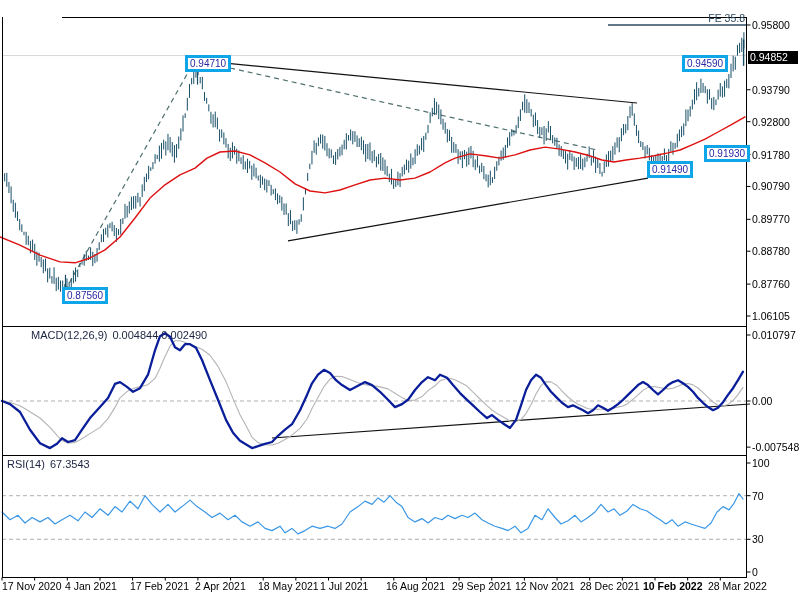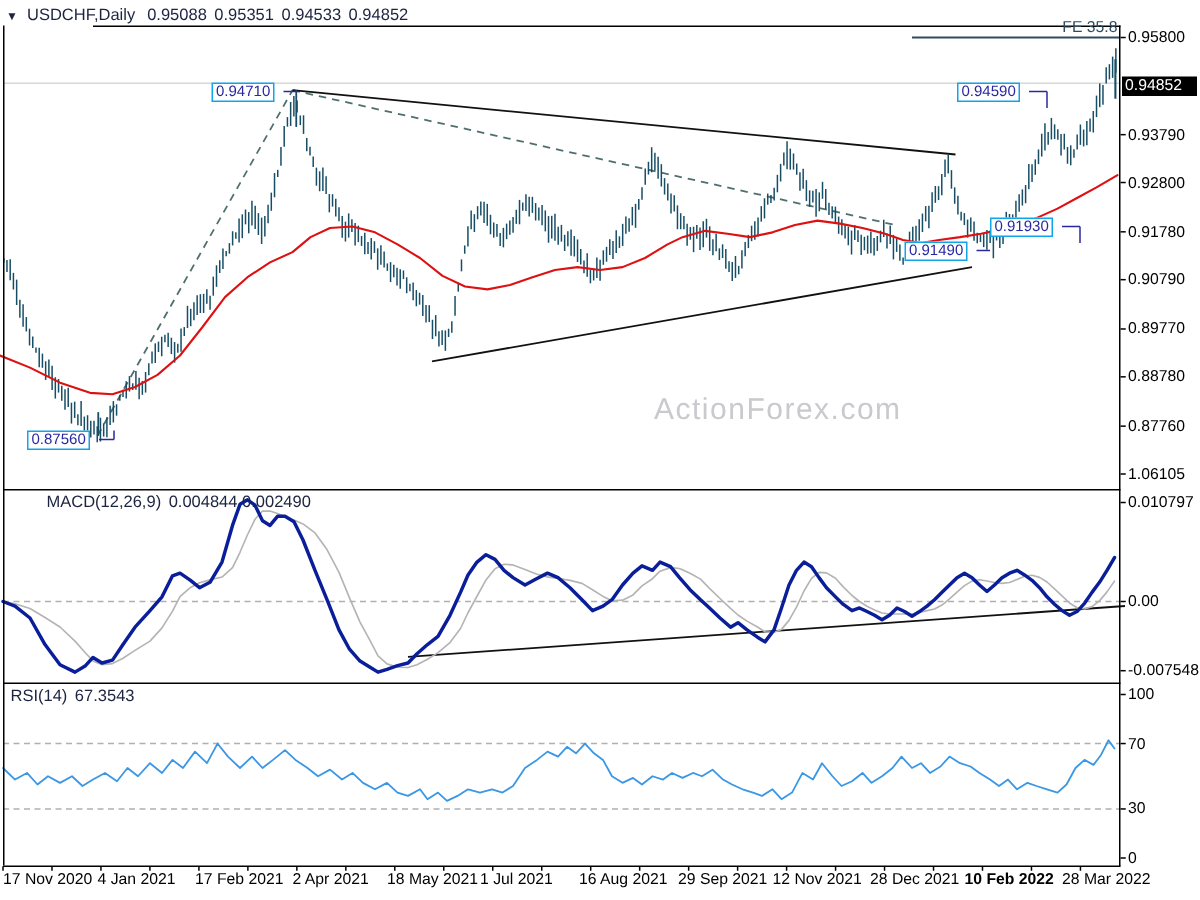--- a/index.html
+++ b/index.html
@@ -3,33 +3,32 @@
 <meta charset="utf-8">
 <style>
   html,body{margin:0;padding:0;background:#fff;}
   .chart{position:relative;width:800px;height:600px;background:#ffffff;font-family:"Liberation Sans",sans-serif;overflow:hidden;}
   .abs{position:absolute;}
   .hdr{font-size:11px;color:#1c2440;white-space:nowrap;}
   .hdr b{font-weight:normal;margin-right:5px;}
   .tri{font-size:8px;color:#1c2440;}
   .axis-lbl{position:absolute;font-size:10.5px;color:#000;white-space:nowrap;}
   .date-lbl{position:absolute;font-size:10.5px;color:#000;white-space:nowrap;top:580px;}
-  .callout{position:absolute;border:1px solid #0ea5e9;color:#2828a2;background:#fff;font-size:10px;line-height:11px;height:11px;padding:0 2px;white-space:nowrap;z-index:6;}
+  .callout{position:absolute;border:3px solid #0ea5e9;color:#2828a2;background:#fff;font-size:10px;line-height:11px;height:11px;padding:0 2px;white-space:nowrap;z-index:6;margin-left:44px;}
   .badge{position:absolute;left:748px;top:51px;width:48px;height:13px;background:#000;color:#fff;font-size:10.5px;line-height:13px;padding-left:2px;z-index:6;}
   .wm{position:absolute;left:436px;top:262px;font-size:20px;letter-spacing:1px;color:#c9c9ce;z-index:1;}
   .fe{position:absolute;left:690px;top:12px;width:55px;text-align:right;font-size:10.5px;color:#2e4b60;z-index:6;}
   svg{position:absolute;left:0;top:0;z-index:2;}
   .toplayer{z-index:6;}
 </style>
 </head>
 <body>
 
 <div class="chart">
 
-  <div class="wm">ActionForex.com</div>
 
   <svg id="plot" width="800" height="600">
       <line x1="2" y1="55.55024799999978" x2="747" y2="55.55024799999978" stroke="#d8d8d8" stroke-width="1"></line>
       <line x1="65" y1="290.5422399999997" x2="195" y2="60.12633999999971" stroke="#4f6f6f" stroke-width="1.2" stroke-dasharray="5 4"></line>
       <line x1="195" y1="60.12633999999971" x2="597" y2="150.03687999999983" stroke="#4f6f6f" stroke-width="1.2" stroke-dasharray="5 4"></line>
       <line x1="195" y1="60.12633999999971" x2="637" y2="102.98692" stroke="#111111" stroke-width="1.2"></line>
       <line x1="288" y1="240.91419999999982" x2="648" y2="178.07349999999994" stroke="#111111" stroke-width="1.2"></line>
       <line x1="2.5" y1="171.9237050000001" x2="2.5" y2="175.14630499999973" stroke="#174e66" stroke-width="1"></line>
       <line x1="4.649" y1="173.2566208481968" x2="4.649" y2="181.41137660468863" stroke="#174e66" stroke-width="1"></line>
       <line x1="6.798" y1="172.77747240947147" x2="6.798" y2="186.8245357641669" stroke="#174e66" stroke-width="1"></line>
@@ -436,24 +435,20 @@
       <line x1="189" y1="61" x2="198" y2="61" stroke="#2828a2" stroke-width="1"></line>
       <line x1="686" y1="61" x2="698" y2="61" stroke="#2828a2" stroke-width="1"></line>
       <line x1="698" y1="61" x2="698" y2="72" stroke="#2828a2" stroke-width="1"></line>
       <line x1="651" y1="167" x2="660" y2="167" stroke="#2828a2" stroke-width="1"></line>
       <line x1="708" y1="151" x2="720" y2="151" stroke="#2828a2" stroke-width="1"></line>
       <line x1="720" y1="151" x2="720" y2="162" stroke="#2828a2" stroke-width="1"></line>
       <line x1="66" y1="293" x2="76" y2="293" stroke="#2828a2" stroke-width="1"></line>
       <line x1="76" y1="293" x2="76" y2="287" stroke="#2828a2" stroke-width="1"></line>
     </svg>
 
-  <div class="abs hdr toplayer" style="left:4px;top:4px;">
-    <span class="tri">▼</span>
-    <b style="margin-left:3px;margin-right:8px;">USDCHF,Daily</b><b>0.95088</b><b>0.95351</b><b>0.94533</b><b>0.94852</b>
-  </div>
 
   <div class="fe">FE 35.8</div>
 
   <div class="badge">0.94852</div>
 
   <div class="abs hdr toplayer" style="left:7px;top:329px;padding-left:24px;">
     <b>MACD(12,26,9)</b><b>0.004844 0.002490</b>
   </div>
 
   <div class="abs hdr toplayer" style="left:7px;top:458px;">

